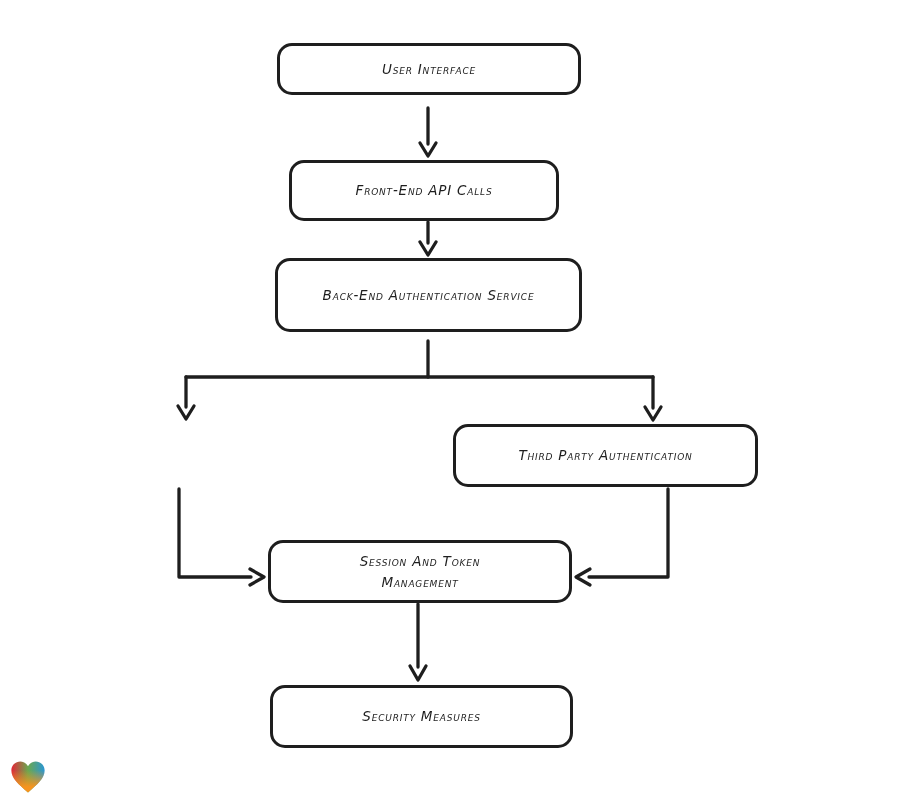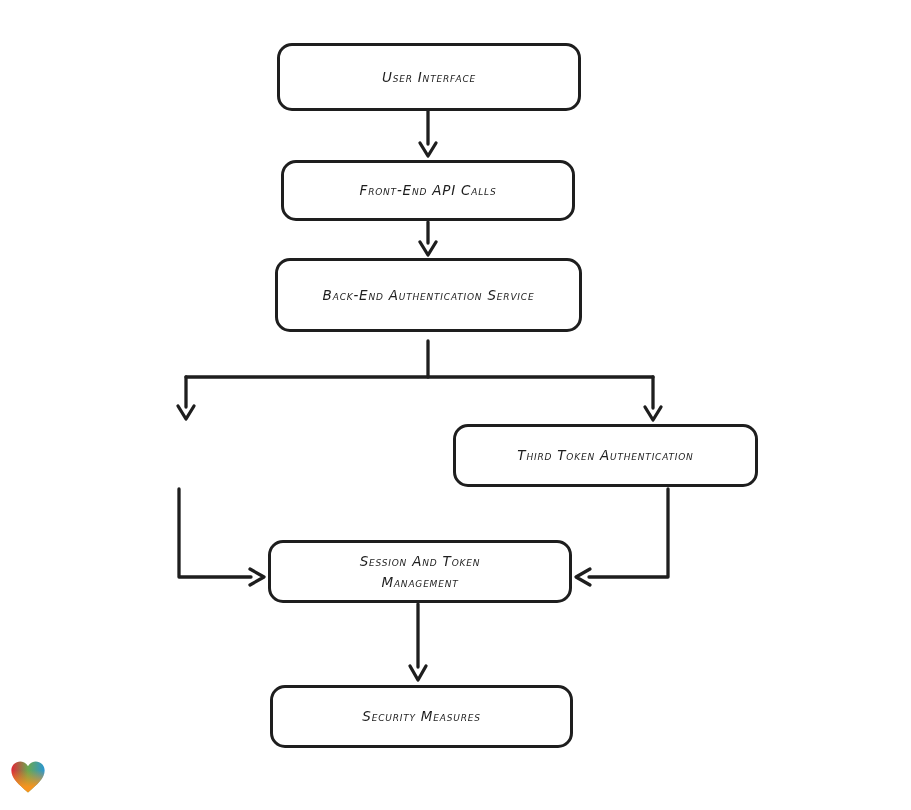--- a/index.html
+++ b/index.html
@@ -36,22 +36,22 @@
   .node .label {
     font-style: italic;
     font-variant: small-caps;
     font-size: 13.5px;
     font-weight: 500;
     letter-spacing: 0.8px;
     line-height: 1.5;
     color: #1e1e1e;
   }
   
-  .n-user        { left: 277px; top: 43px;  width: 304px; height: 68px; }
-  .n-frontend    { left: 281px; top: 160px; width: 294px; height: 61px; }
+  .n-user        { left: 277px; top: 43px;  width: 304px; height: 52px; }
+  .n-frontend    { left: 289px; top: 160px; width: 270px; height: 61px; }
   .n-backend     { left: 275px; top: 258px; width: 307px; height: 74px; }
   .n-backend  .label { max-width: 235px; }
   .n-database    { left: 67px;  top: 423px; width: 303px; height: 65px; }
   .n-thirdparty  { left: 453px; top: 424px; width: 305px; height: 63px; }
   .n-session     { left: 268px; top: 540px; width: 304px; height: 63px; text-align: center; }
   .n-session .label { max-width: 200px; }
   .n-security    { left: 270px; top: 685px; width: 303px; height: 63px; text-align: right; }
   .watermark {
     position: absolute;
     left: 9px;
@@ -111,21 +111,21 @@
   <div class="node n-frontend">
     <span class="label">Front-End API Calls</span>
   </div>
 
   <div class="node n-backend">
     <span class="label">Back-End Authentication Service</span>
   </div>
 
 
   <div class="node n-thirdparty">
-    <span class="label">Third Token Authentication</span>
+    <span class="label">Third Party Authentication</span>
   </div>
 
   <div class="node n-session">
     <span class="label">Session And Token Management</span>
   </div>
 
   <div class="node n-security">
     <span class="label">Security Measures</span>
   </div>
 

